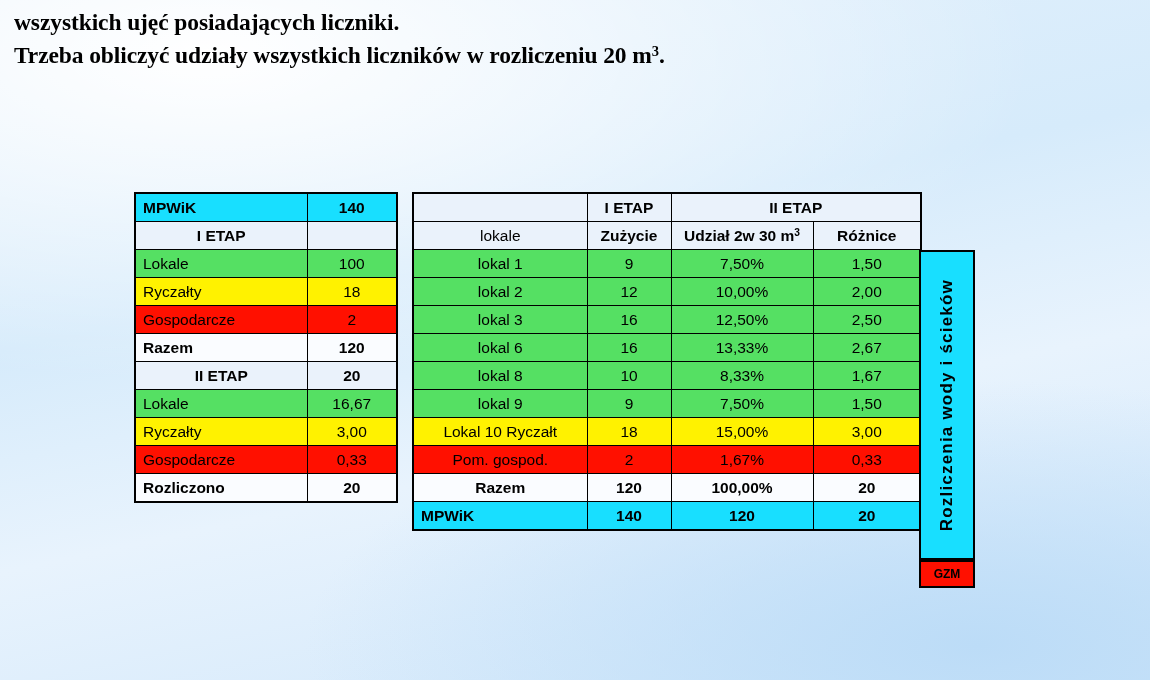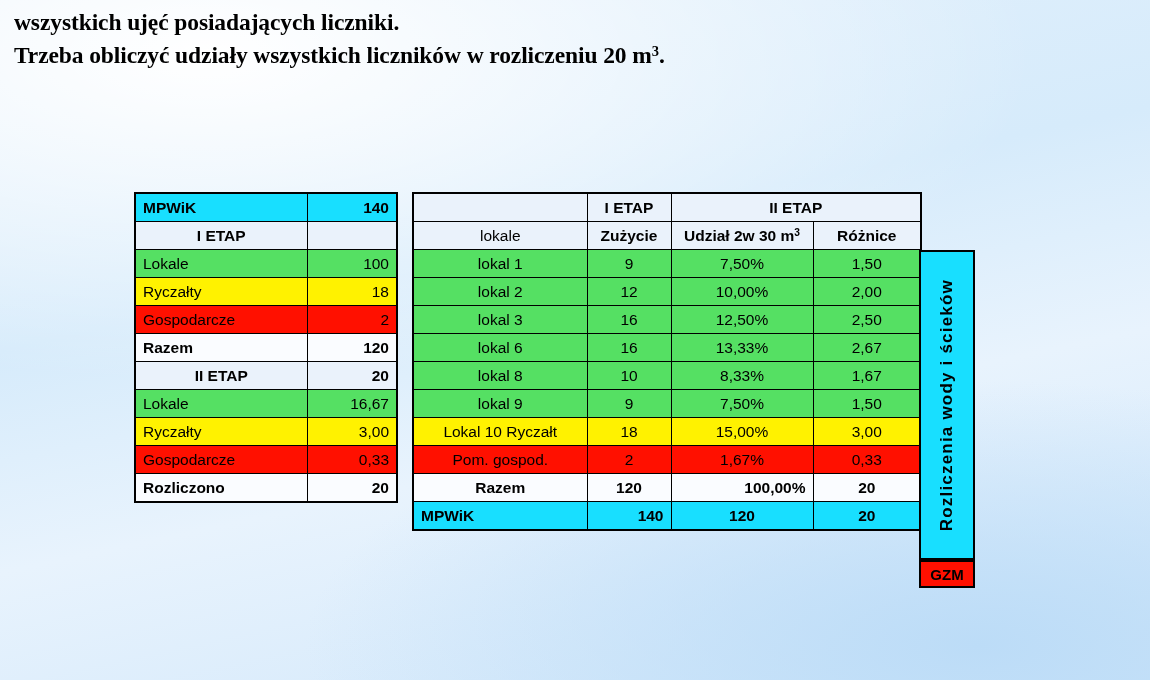--- a/index.html
+++ b/index.html
@@ -74,21 +74,21 @@
   .c-cyan   { background: #18DFFF; }
   .c-green  { background: #55E063; }
   .c-yellow { background: #FFF200; }
   .c-red    { background: #FF1000; }
   .c-pale   { background: #EAF2FB; }
   .c-white  { background: #FAFCFF; }
 
   
   .t-left   { text-align: left; }
   .t-center { text-align: center; }
-  .t-right  { text-align: right; }
+  .t-right  { text-align: center; }
   .t-bold   { font-weight: bold; }
   .t-blue   { color: #1414B4; font-weight: bold; }
   .t-red    { color: #FF1000; font-weight: bold; }
   .t-navy   { color: #16216B; font-weight: bold; }
   .thick-top { border-top-width: 2.6px; }
   .sup-cell sup {
     font-size: 0.66em;
     vertical-align: 0.5em;
     line-height: 0;
   }
@@ -147,21 +147,21 @@
     top: 560px;
     width: 56px;
     height: 28px;
     background: #FF1000;
     border: 2.4px solid #000;
     box-sizing: border-box;
     display: flex;
     align-items: center;
     justify-content: center;
     font-family: "Liberation Sans", sans-serif;
-    font-size: 15px;
+    font-size: 12px;
     font-weight: bold;
     color: #000;
   }
 </style>
 </head>
 <body>
 
 <div id="stage">
 
   <div class="intro">

